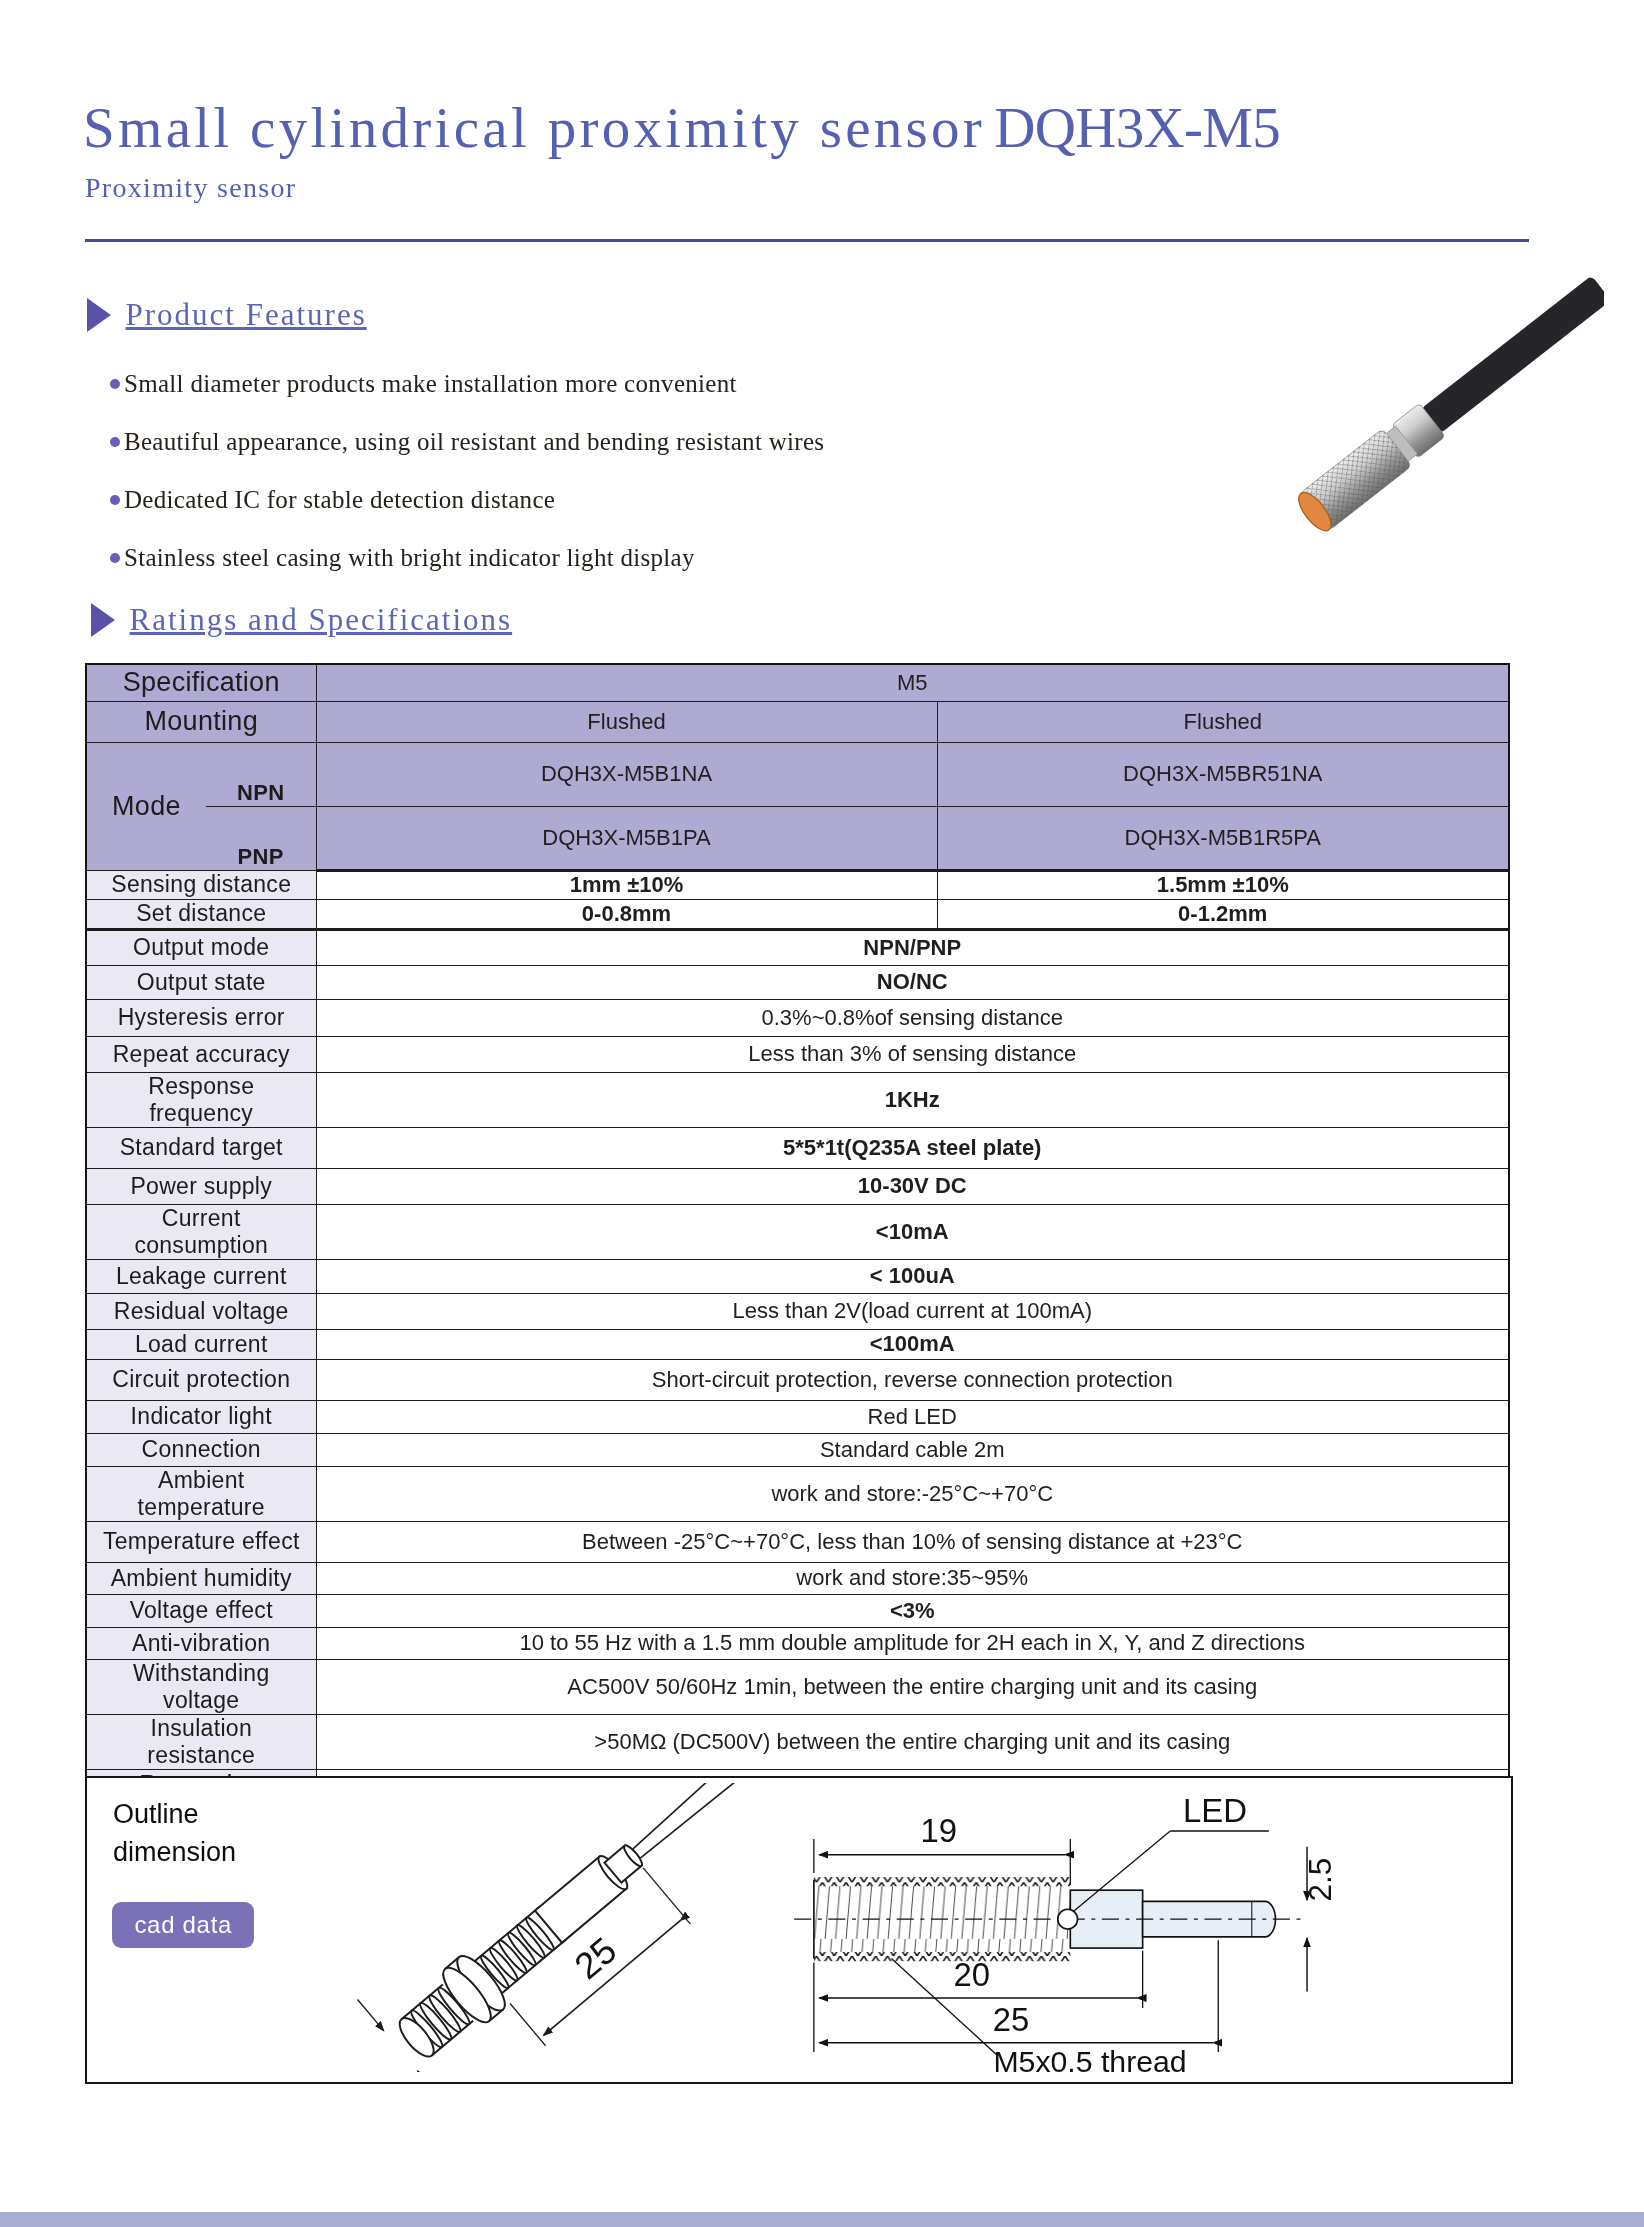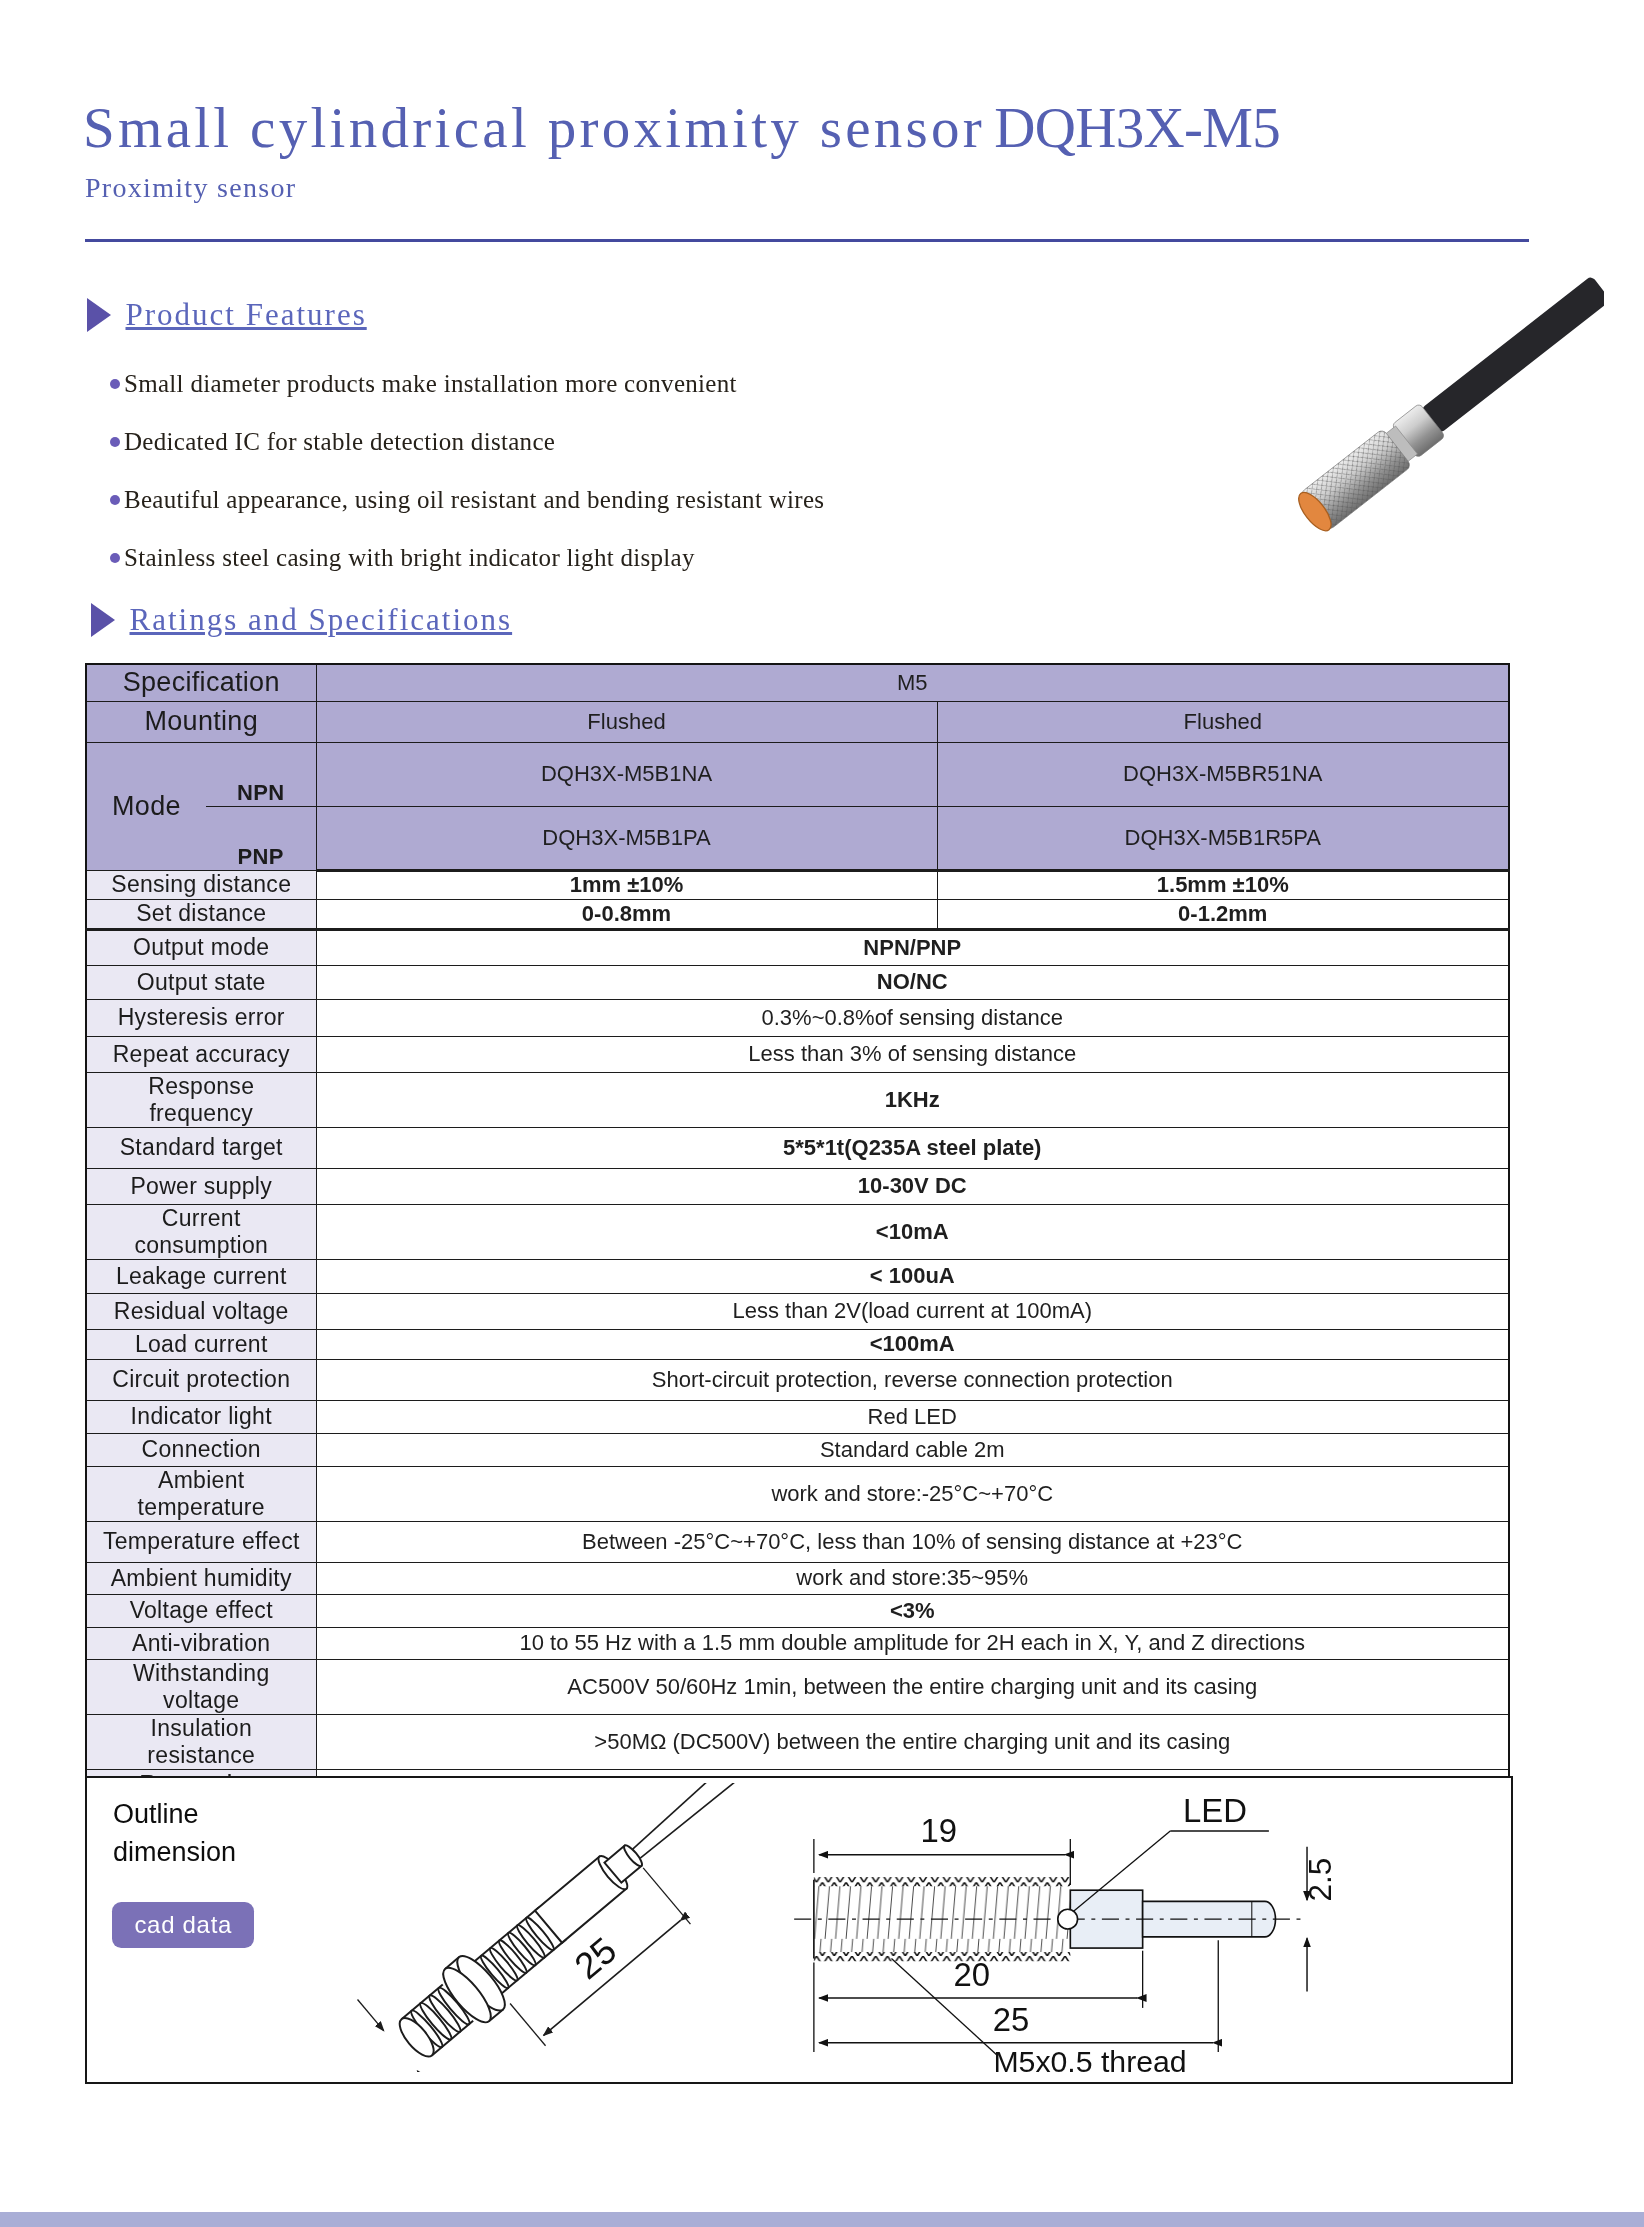--- a/index.html
+++ b/index.html
@@ -65,25 +65,25 @@
     <span class="sec-label">Product Features</span>
   </div>
 
   <div class="abs features">
     <div class="feat">
       <span class="dot"></span>
       <span class="feat-text">Small diameter products make installation more convenient</span>
     </div>
     <div class="feat">
       <span class="dot"></span>
-      <span class="feat-text">Dedicated IC for stable detection distance</span>
+      <span class="feat-text">Beautiful appearance, using oil resistant and bending resistant wires</span>
     </div>
     <div class="feat">
       <span class="dot"></span>
-      <span class="feat-text">Beautiful appearance, using oil resistant and bending resistant wires</span>
+      <span class="feat-text">Dedicated IC for stable detection distance</span>
     </div>
     <div class="feat">
       <span class="dot"></span>
       <span class="feat-text">Stainless steel casing with bright indicator light display</span>
     </div>
   </div>
 
   <svg class="abs" style="left:1236px;top:275px;" width="368" height="309" viewBox="0 0 560 470">
     <defs>
       <linearGradient id="silver" x1="0" y1="0" x2="0" y2="1">

